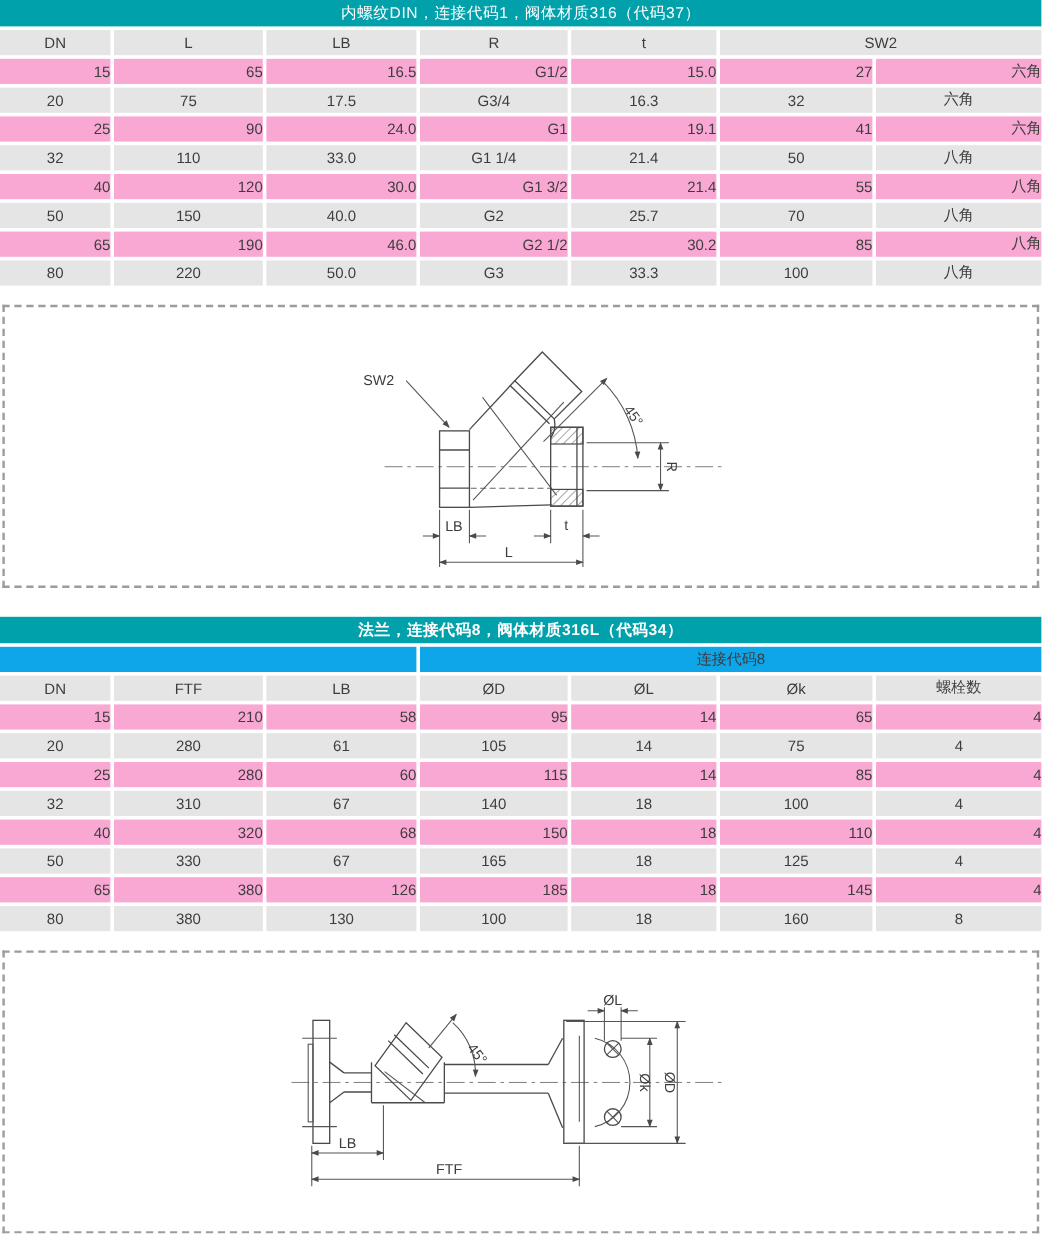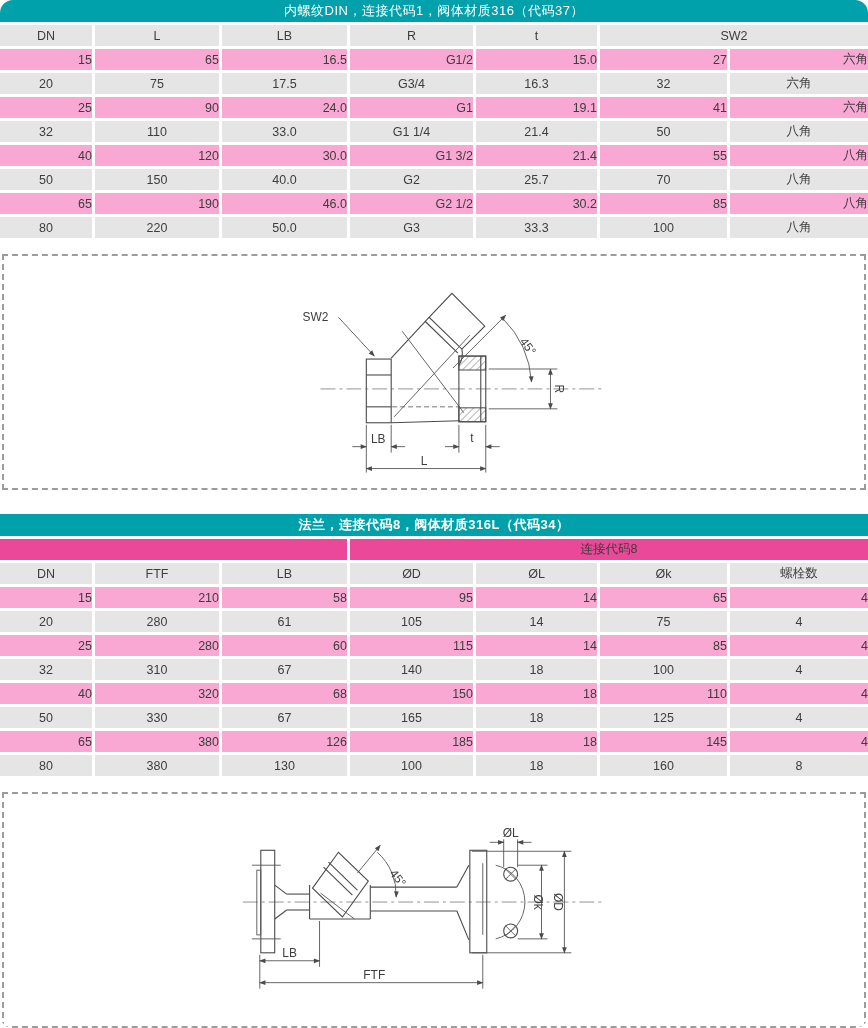--- a/index.html
+++ b/index.html
@@ -1,26 +1,26 @@
 <!DOCTYPE html>
 <html><head>
 <meta charset="utf-8">
 <style>
   html,body{margin:0;padding:0;background:#ffffff;}
   body{width:868px;overflow-x:hidden;font-family:"Liberation Sans","DejaVu Sans",sans-serif;color:#3d3d3d;}
-  .sheet{width:868px;height:1028px;position:relative;overflow:hidden;border-radius:13px;}
+  .sheet{width:868px;height:1028px;position:relative;overflow:hidden;}
 
   .title-bar{height:22px;background:#00a1aa;color:#ffffff;display:flex;align-items:center;justify-content:center;
              font-size:13px;letter-spacing:.5px;}
   .title-bar.second{margin-top:24px;font-weight:bold;}
 
   table.spec{width:874px;margin-left:-3px;border-collapse:separate;border-spacing:3px;table-layout:fixed;}
   table.spec td{height:21px;text-align:center;vertical-align:middle;font-size:12.5px;padding:0;overflow:hidden;white-space:nowrap;}
   tr.hdr td{background:#e5e5e5;}
-  tr.sub td{background:#ec4899;font-size:12.5px;}
+  tr.sub td{background:#0ea5e9;font-size:12.5px;}
   tr.row-cyan td{background:#f9a8d4;text-align:right;}
   tr.row-gray td{background:#e5e5e5;}
 
   .diagram{height:232px;border:2px dashed #9c9c9c;margin:13px 2px 0 2px;background:#ffffff;}
   .diagram svg{display:block;width:100%;height:100%;}
 
   .dline{stroke:#4a4a4a;stroke-width:1.1;fill:none;}
   .thin{stroke:#555555;stroke-width:0.9;fill:none;}
   .dim{stroke:#555555;stroke-width:0.9;fill:none;}
   .center{stroke:#777777;stroke-width:0.8;fill:none;stroke-dasharray:15 4 3 4;}

